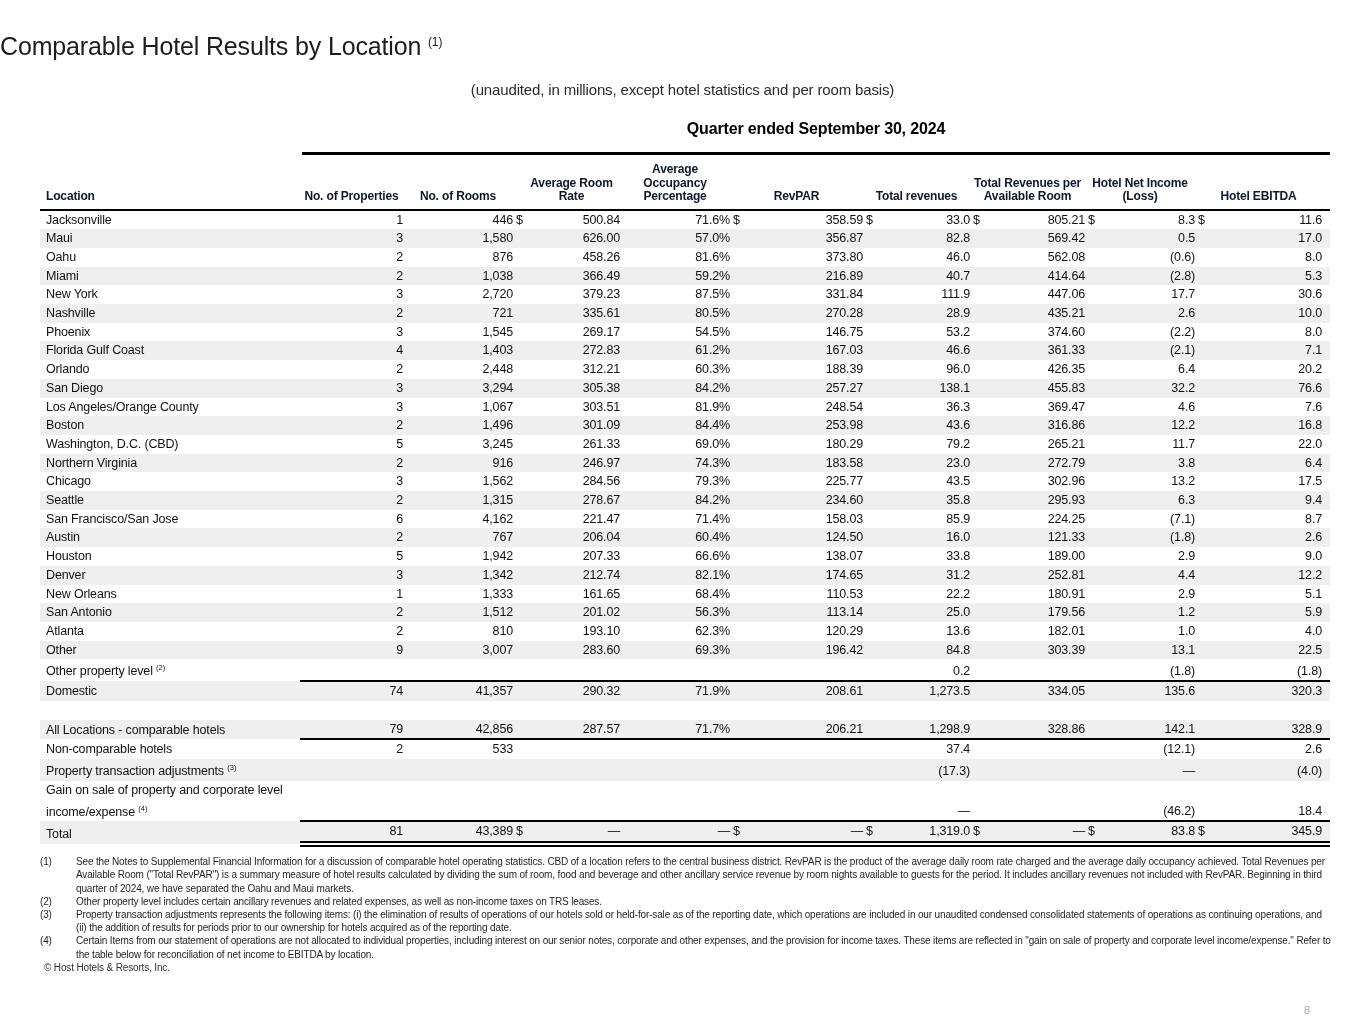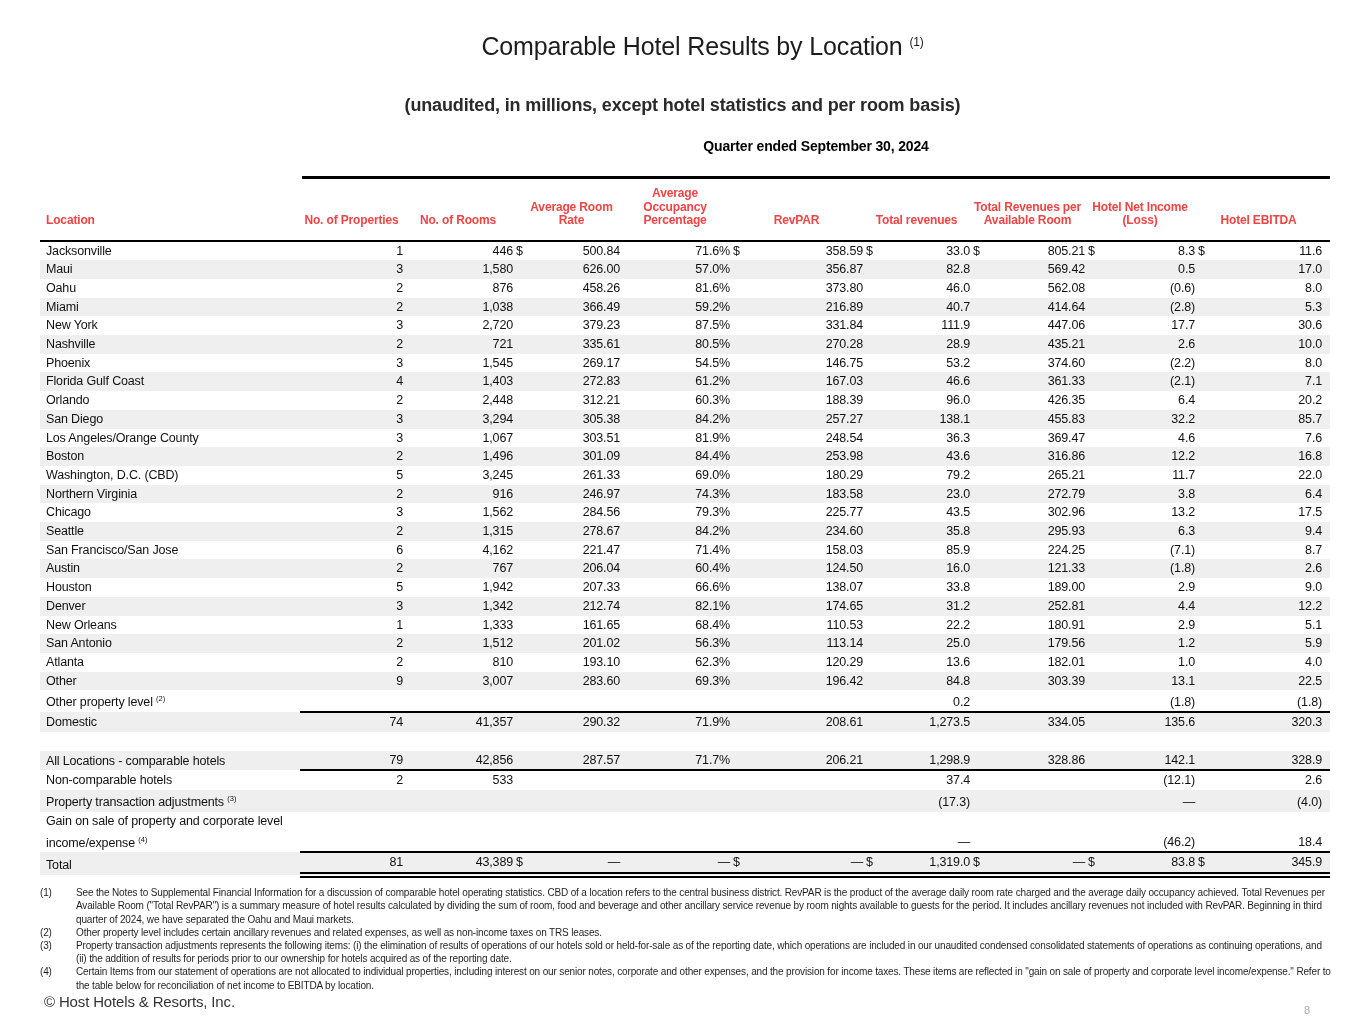--- a/index.html
+++ b/index.html
@@ -6,63 +6,61 @@
   .page {
     position:relative;
     width:1365px; height:1024px;
     background:#fff;
     font-family:"Liberation Sans", sans-serif;
     color:#1a1a1a;
     overflow:hidden;
     letter-spacing:-0.15px;
   }
   .title {
-    text-align:center;
     margin-top:32px;
     font-size:25px;
     font-weight:400;
     color:#1c1c1c;
-    padding-left:40px;
   }
   .title sup { font-size:12px; }
   .subtitle {
     text-align:center;
-    margin-top:34px;
-    font-size:18px;
-    font-weight:700;
+    margin-top:20px;
+    font-size:15px;
+    font-weight:400;
     color:#2a2a2a;
   }
   .period-band {
     margin-left:302px;
     width:1028px;
     margin-top:22px;
     text-align:center;
-    font-size:14px;
+    font-size:16px;
     font-weight:bold;
-    padding-bottom:22px;
+    padding-bottom:14px;
     border-bottom:3px solid #000;
     color:#000;
   }
   table.results {
     margin-left:40px;
     width:1290px;
     border-collapse:collapse;
     table-layout:fixed;
   }
   col.c-loc{width:260px} col.c-props{width:103px} col.c-rooms{width:110px}
   col.c-d1{width:22px} col.c-rate{width:85px} col.c-occ{width:110px}
   col.c-d2{width:18px} col.c-revpar{width:115px} col.c-d3{width:17px}
   col.c-totrev{width:90px} col.c-d4{width:18px} col.c-totrevpar{width:97px}
   col.c-d5{width:15px} col.c-netinc{width:95px} col.c-d6{width:15px}
   col.c-ebitda{width:120px}
   thead th {
     vertical-align:bottom;
-    font-size:12px; line-height:13.5px; font-weight:bold; color:#ef4444;
+    font-size:12px; line-height:13.5px; font-weight:bold; color:#0f172a;
     text-align:center;
-    padding:8px 0 12px 0;
+    padding:8px 0 5px 0;
     border-bottom:2.5px solid #000;
   }
   thead th.h-loc { text-align:left; padding-left:6px; }
   thead th.h-ebitda { padding-right:8px;margin-top:44px; }
   thead th.h-rate { padding-left:10px; }
   tbody td {
     font-size:12.5px;
     line-height:18.7px;
     padding:0;
     vertical-align:bottom;
@@ -74,21 +72,21 @@
   tbody td.dol { text-align:left; padding-left:3px; }
   tbody td:last-child { padding-right:8px; }
   tbody tr:nth-child(even) { background:#efefef; }
   tbody tr.rule-below td:not(.loc) { border-bottom:2px solid #000; }
   tbody tr.double-rule td:not(.loc) { border-bottom:6px double #000; }
   tbody sup { font-size:7.5px; letter-spacing:0; }
   .footnotes { margin:8px 0 0 40px; width:1292px; }
   .footnote { display:flex; font-size:10px; line-height:13.2px; color:#1f1f1f; }
   .footnote .fn-num { flex:0 0 36px; }
   .footnote .fn-text { flex:1; }
-  .copyright { margin:1px 0 0 44px; font-size:15px; color:#333; }
+  .copyright { margin:1px 0 0 44px; font-size:10px; color:#333; }
   .page-number { position:absolute; right:55px; bottom:8px; font-size:11px; color:#aaa; }
 </style>
 </head>
 <body>
 
 <div class="page">
 
   <div class="title"><span>Comparable Hotel Results by Location</span> <sup>(1)</sup></div>
 
   <div class="subtitle">(unaudited, in millions, except hotel statistics and per room basis)</div>
@@ -300,21 +298,21 @@
           <td class="num">84.2%</td>
           <td class="dol"></td>
           <td class="num">257.27</td>
           <td class="dol"></td>
           <td class="num">138.1</td>
           <td class="dol"></td>
           <td class="num">455.83</td>
           <td class="dol"></td>
           <td class="num">32.2</td>
           <td class="dol"></td>
-          <td class="num">85.7</td>
+          <td class="num">76.6</td>
         </tr>
         <tr>
           <td class="loc">Los Angeles/Orange County</td>
           <td class="num">3</td>
           <td class="num">1,067</td>
           <td class="dol"></td>
           <td class="num">303.51</td>
           <td class="num">81.9%</td>
           <td class="dol"></td>
           <td class="num">248.54</td>

